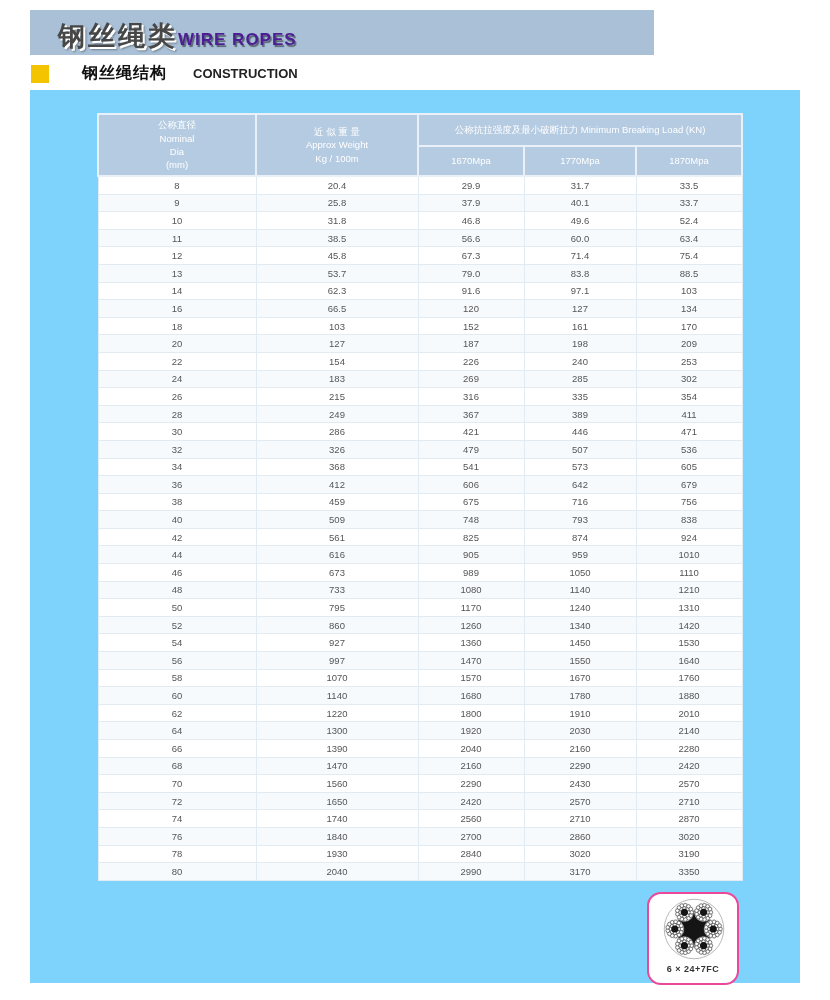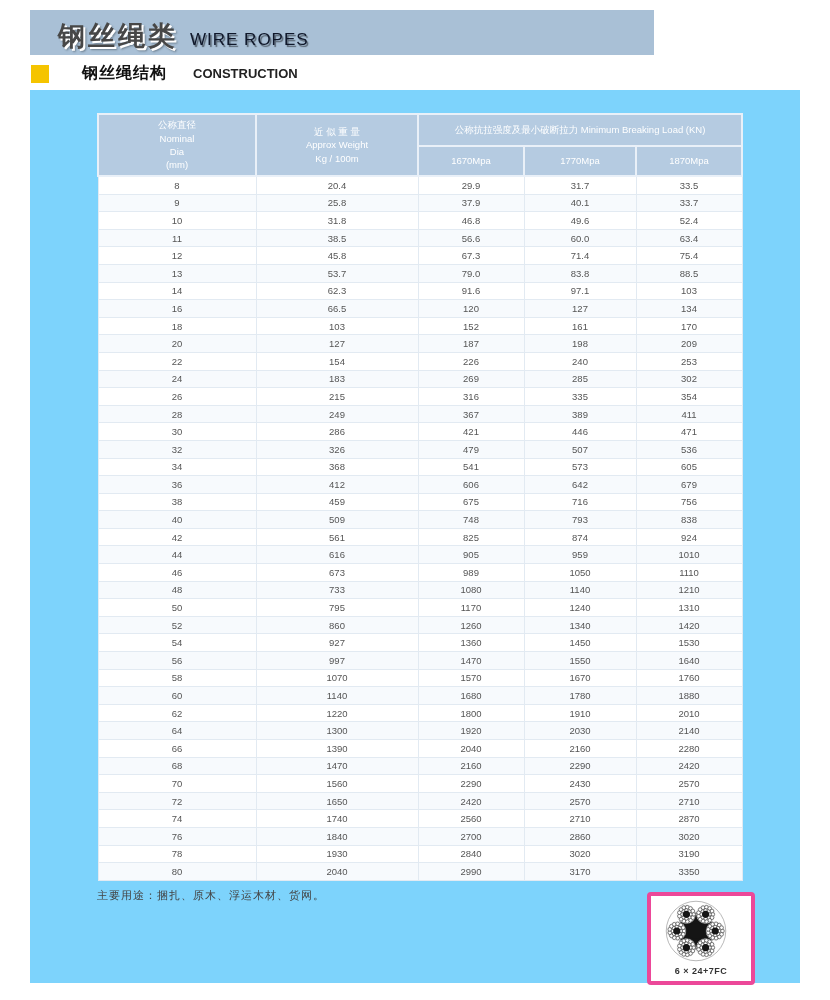--- a/index.html
+++ b/index.html
@@ -12,23 +12,23 @@
     position:absolute;left:30px;top:10px;width:624px;height:45px;
     background:#a9c0d6;display:flex;align-items:flex-end;
     padding:0 0 5px 28px;box-sizing:border-box;
   }
   .title-cn{
     font-size:27px;font-weight:bold;color:#474747;letter-spacing:3px;
     text-shadow:2px 2px 0 #ffffff,3px 3px 2px rgba(40,50,60,.45);
     line-height:1;
   }
   .title-en{
-    font-size:17px;font-weight:normal;color:#0f172a;letter-spacing:1px;
+    font-size:17px;font-weight:bold;color:#4c1d95;letter-spacing:1px;
     text-shadow:1.5px 1.5px 1px rgba(60,70,80,.75);
-    margin-left:12px;line-height:1.2;
+    line-height:1.2;
   }
   .section-row{
     position:absolute;left:31px;top:63px;display:flex;align-items:center;gap:20px;
   }
   .yellow-sq{width:18px;height:18px;background:#f5c400;display:inline-block;}
   .sec-cn{font-size:16px;font-weight:bold;color:#111;margin-left:13px;letter-spacing:1px;}
   .sec-en{font-size:13px;font-weight:bold;color:#222;margin-left:6px;}
   .panel{
     position:absolute;left:30px;top:90px;width:770px;height:893px;
     background:#7dd3fc;
@@ -48,22 +48,22 @@
     height:16.6px;padding:0;text-align:center;font-size:9.5px;color:#555;
     background:#ffffff;border:1px solid #e2eaf2;vertical-align:middle;
   }
   table.spec tbody tr:nth-child(even) td{background:#f7fafd;}
   .hline{display:block;}
   .usage{
     position:absolute;left:67px;top:798px;font-size:11px;color:#444;
     letter-spacing:1px;
   }
   .diagram-box{
-    position:absolute;left:617px;top:802px;width:108px;height:93px;
-    background:#ffffff;border:4px solid #ec4899;border-radius:4px;
+    position:absolute;left:617px;top:802px;width:92px;height:93px;
+    background:#ffffff;border:2px solid #ec4899;border-radius:14px;
     box-sizing:border-box;text-align:center;
   }
   .rope-svg{width:90px;height:66px;margin-top:3px;display:flex;justify-content:center;}
   .rope-svg svg{width:64px;height:64px;}
   .rope-label{font-size:9px;font-weight:bold;color:#333;margin-top:1px;letter-spacing:.5px;}
 </style>
 </head>
 <body>
 
 <div>
@@ -387,21 +387,20 @@
           <tr>
             <td>80</td>
             <td>2040</td>
             <td>2990</td>
             <td>3170</td>
             <td>3350</td>
           </tr>
         </tbody>
     </table>
 
-    <div class="usage">主要用途：捆扎、原木、浮运木材、货网。</div>
 
     <div class="diagram-box">
       <div class="rope-svg">
           <svg viewBox="0 0 100 100" xmlns="http://www.w3.org/2000/svg">
             <circle cx="50" cy="50" r="46.5" fill="#ffffff" stroke="#8f8f8f" stroke-width="1"></circle>
             <polygon points="76.0,35.0 24.0,35.0 50.0,80.0" fill="#151515"></polygon>
             <polygon points="50.0,20.0 24.0,65.0 76.0,65.0" fill="#151515"></polygon>
             <circle cx="50" cy="50" r="12.5" fill="#151515"></circle>
             <circle cx="80.00" cy="50.00" r="14.4" fill="#ffffff" stroke="#9a9a9a" stroke-width="0.4"></circle>
             <circle cx="91.20" cy="50.00" r="2.9" fill="#ffffff" stroke="#2a2a2a" stroke-width="0.9"></circle>

